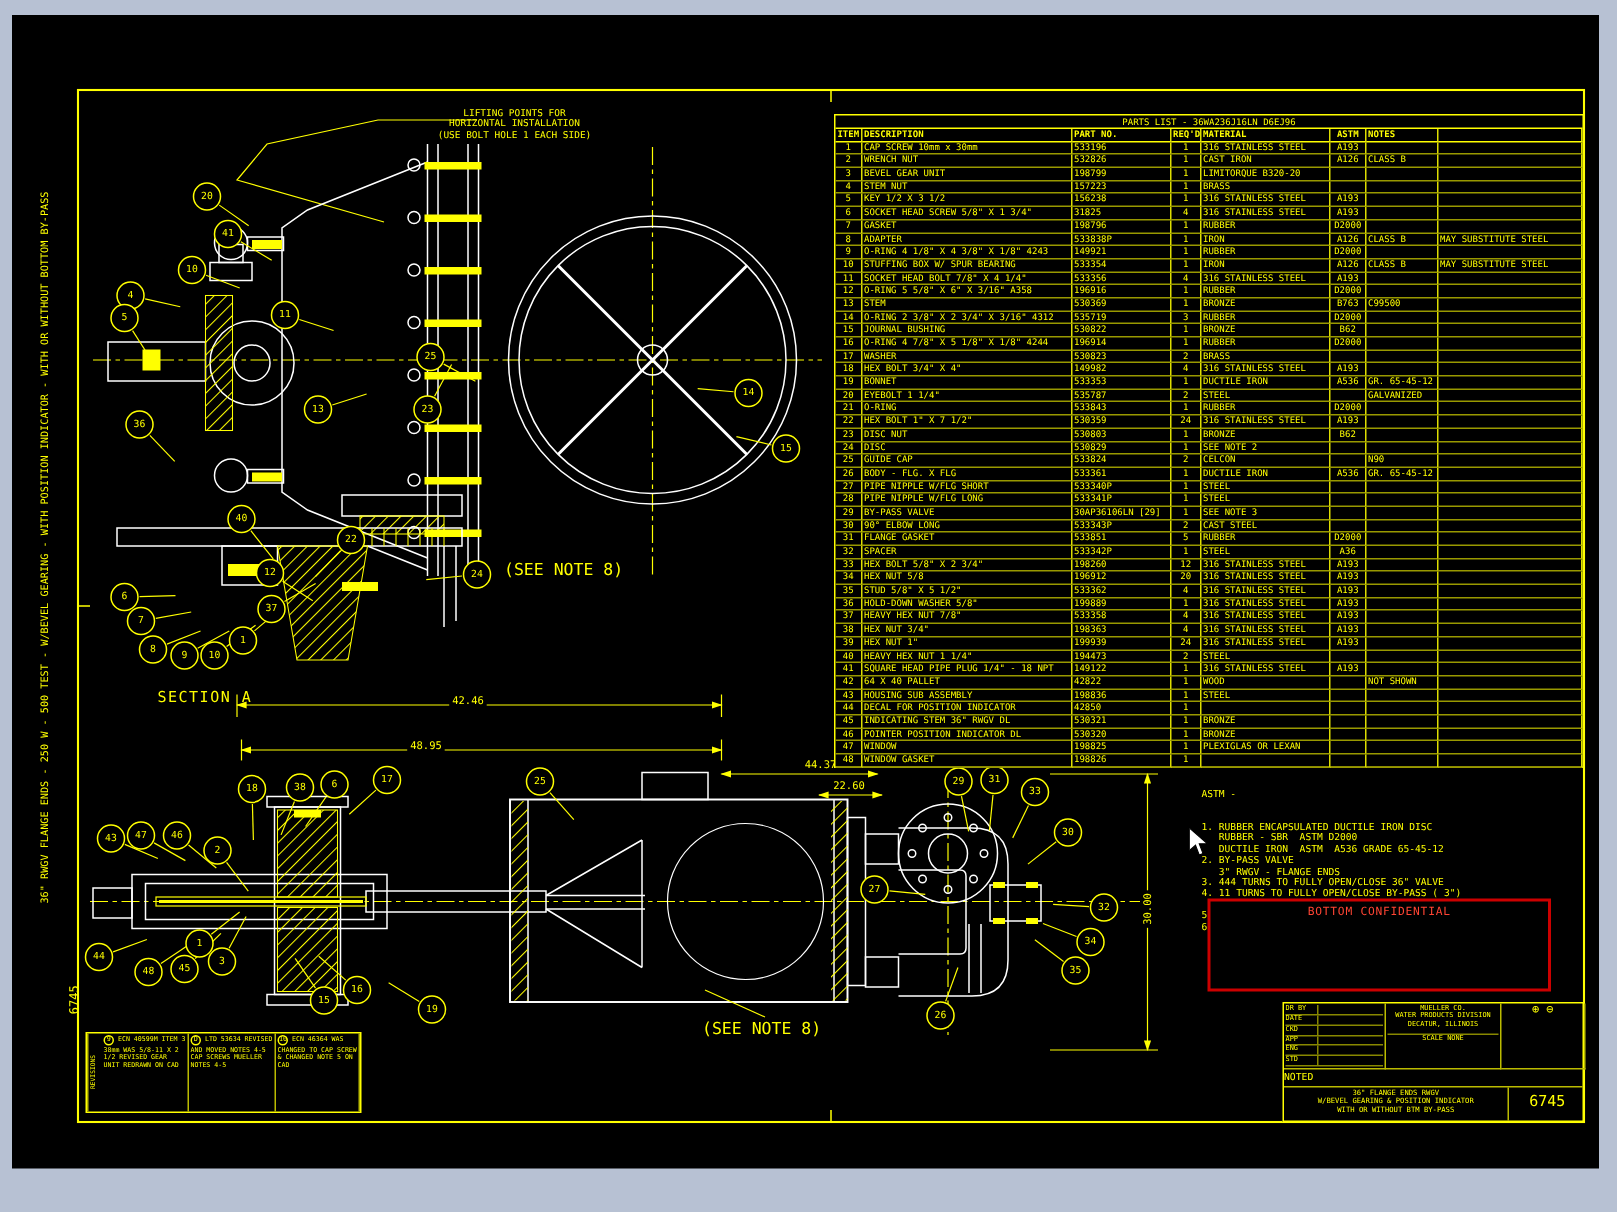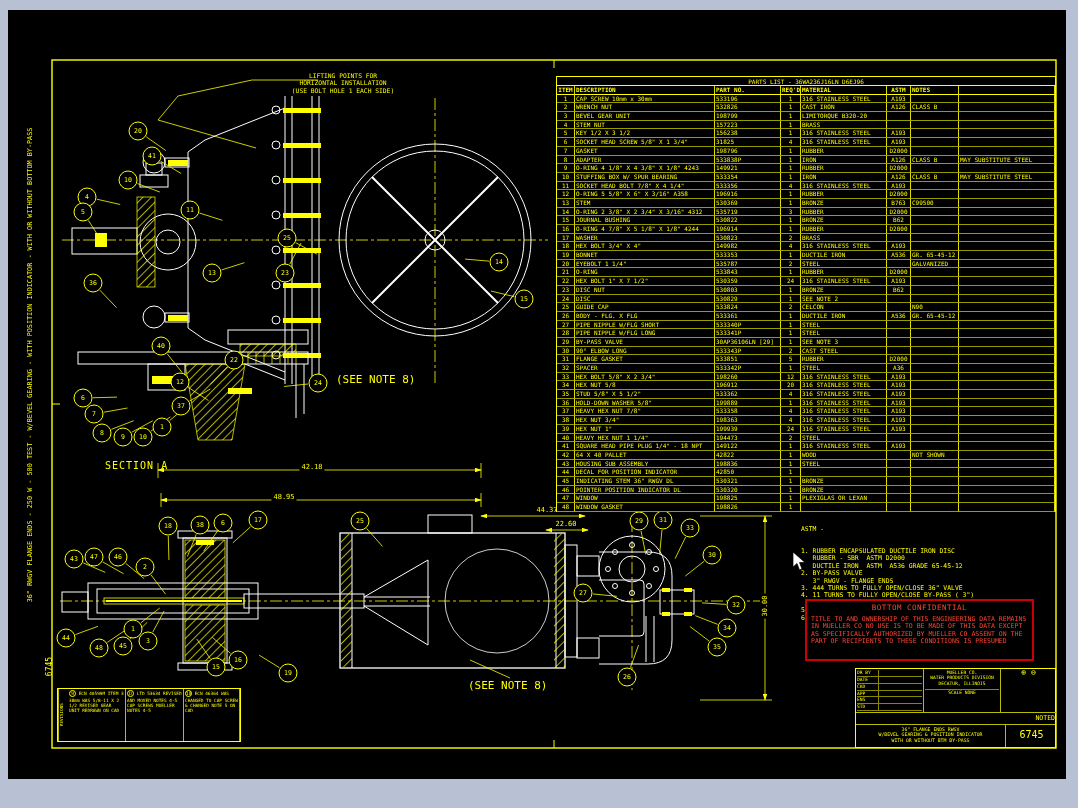--- a/index.html
+++ b/index.html
@@ -20,21 +20,21 @@
   #conf{position:absolute;left:805px;top:599px;width:229px;height:62px;border:2px solid #c00;color:#f43;font:6.5px/7.5px "DejaVu Sans Mono",monospace;padding:2px 4px;z-index:4;background:#000}
   #conf .ct{text-align:center;font-size:7.5px;margin:1px 0 4px 0;letter-spacing:.5px}
   
   #tblock{position:absolute;left:855px;top:668px;width:201px;height:80px;border:1px solid #ff0;color:#ff0;background:#000;font:4.6px/5.4px "DejaVu Sans Mono",monospace;z-index:4}
   #tblock .cell{border-right:1px solid #bb0;border-bottom:1px solid #bb0;overflow:hidden;padding:1px}
   #tb-top{display:grid;grid-template-columns:68px 77px 56px;height:44px}
   .minirows{display:grid;grid-template-rows:repeat(6,1fr)}
   .minirows>div{border-bottom:1px solid #880;display:flex}
   .minirows b{border-right:1px solid #880;width:22px;font-weight:normal}
   #tb-mid{text-align:center}
-  #tb-noted{height:12px;border-bottom:1px solid #bb0;text-align:right;font-size:6.5px;line-height:11px}
+  #tb-noted{height:12px;border-bottom:1px solid #bb0;text-align:left;font-size:6.5px;line-height:11px}
   #tb-bot{display:grid;grid-template-columns:150px 51px;height:22px}
   #tb-title{font-size:4.8px;text-align:center;padding-top:2px;border-right:1px solid #bb0}
   #tb-dwg{text-align:center;font-size:10px;line-height:20px}
   .projsym{font-size:8px;text-align:center}
   
   #revs{position:absolute;left:57px;top:688px;width:184px;height:54px;border:1px solid #ff0;background:#000;color:#ff0;display:grid;grid-template-columns:10px 58px 58px 56px;font:4.4px/5px "DejaVu Sans Mono",monospace;z-index:4}
   #revs .rc{border-right:1px solid #bb0;padding:1px;overflow:hidden}
   #revs .mark{display:inline-block;width:7px;height:7px;border:1px solid #ff0;border-radius:50%;text-align:center;line-height:6px;font-size:4.5px;margin-bottom:1px}
   .vlabel{writing-mode:vertical-rl;transform:rotate(180deg);font-size:4.2px;text-align:center;border-right:1px solid #bb0}
   
@@ -247,21 +247,21 @@
 
 <div class="lbl" id="lift">
     <pre style="font:inherit">LIFTING POINTS FOR
 HORIZONTAL INSTALLATION
 (USE BOLT HOLE 1 EACH SIDE)</pre>
   </div>
 <div class="lbl" id="secA">SECTION A</div>
 <div class="lbl" id="sn7">(SEE NOTE 8)</div>
 <div class="lbl" id="sn6">(SEE NOTE 8)</div>
 
-<span class="dim" style="left:312px;top:467px">42.18</span>
+<span class="dim" style="left:312px;top:467px">42.46</span>
 <span class="dim" style="left:284px;top:497px">48.95</span>
 <span class="dim" style="left:547px;top:510px">44.37</span>
 <span class="dim" style="left:566px;top:524px">22.60</span>
 <span class="dim" style="left:765px;top:606px;transform:translate(-50%,-50%) rotate(-90deg)">30.00</span>
 
 <div class="lbl" id="edge-text">36" RWGV FLANGE ENDS - 250 W - 500 TEST - W/BEVEL GEARING - WITH POSITION INDICATOR - WITH OR WITHOUT BOTTOM BY-PASS</div>
 <div class="lbl" id="edge-num">6745</div>
 
 <div id="plist">
   <div class="pl-title">PARTS LIST - 36WA236J16LN D6EJ96</div>
@@ -759,21 +759,20 @@
     </div>
 </div>
 
 <div id="notes">
   <div>ASTM -</div>
   <div id="notes-lines"><div>1. RUBBER ENCAPSULATED DUCTILE IRON DISC</div><div>   RUBBER - SBR  ASTM D2000</div><div>   DUCTILE IRON  ASTM  A536 GRADE 65-45-12</div><div>2. BY-PASS VALVE</div><div>   3" RWGV - FLANGE ENDS</div><div>3. 444 TURNS TO FULLY OPEN/CLOSE 36" VALVE</div><div>4. 11 TURNS TO FULLY OPEN/CLOSE BY-PASS ( 3")</div><div>   VALVE</div><div>5. 36" VALVE WITH BY-PASS</div><div>6. 36" VALVE WITHOUT BY-PASS</div></div>
 </div>
 
 <div id="conf">
   <div class="ct">BOTTOM CONFIDENTIAL</div>
-  <div>TITLE TO AND OWNERSHIP OF THIS ENGINEERING DATA REMAINS IN MUELLER CO  NO USE IS TO BE MADE OF THIS DATA EXCEPT AS SPECIFICALLY AUTHORIZED BY MUELLER CO  ASSENT ON THE PART OF RECIPIENTS TO THESE CONDITIONS IS PRESUMED</div>
 </div>
 
 <div id="tblock">
   <div id="tb-top">
     <div class="cell minirows" id="tb-left">
         <div>
           <b>DR BY</b>
         </div>
         <div>
           <b>DATE</b>

